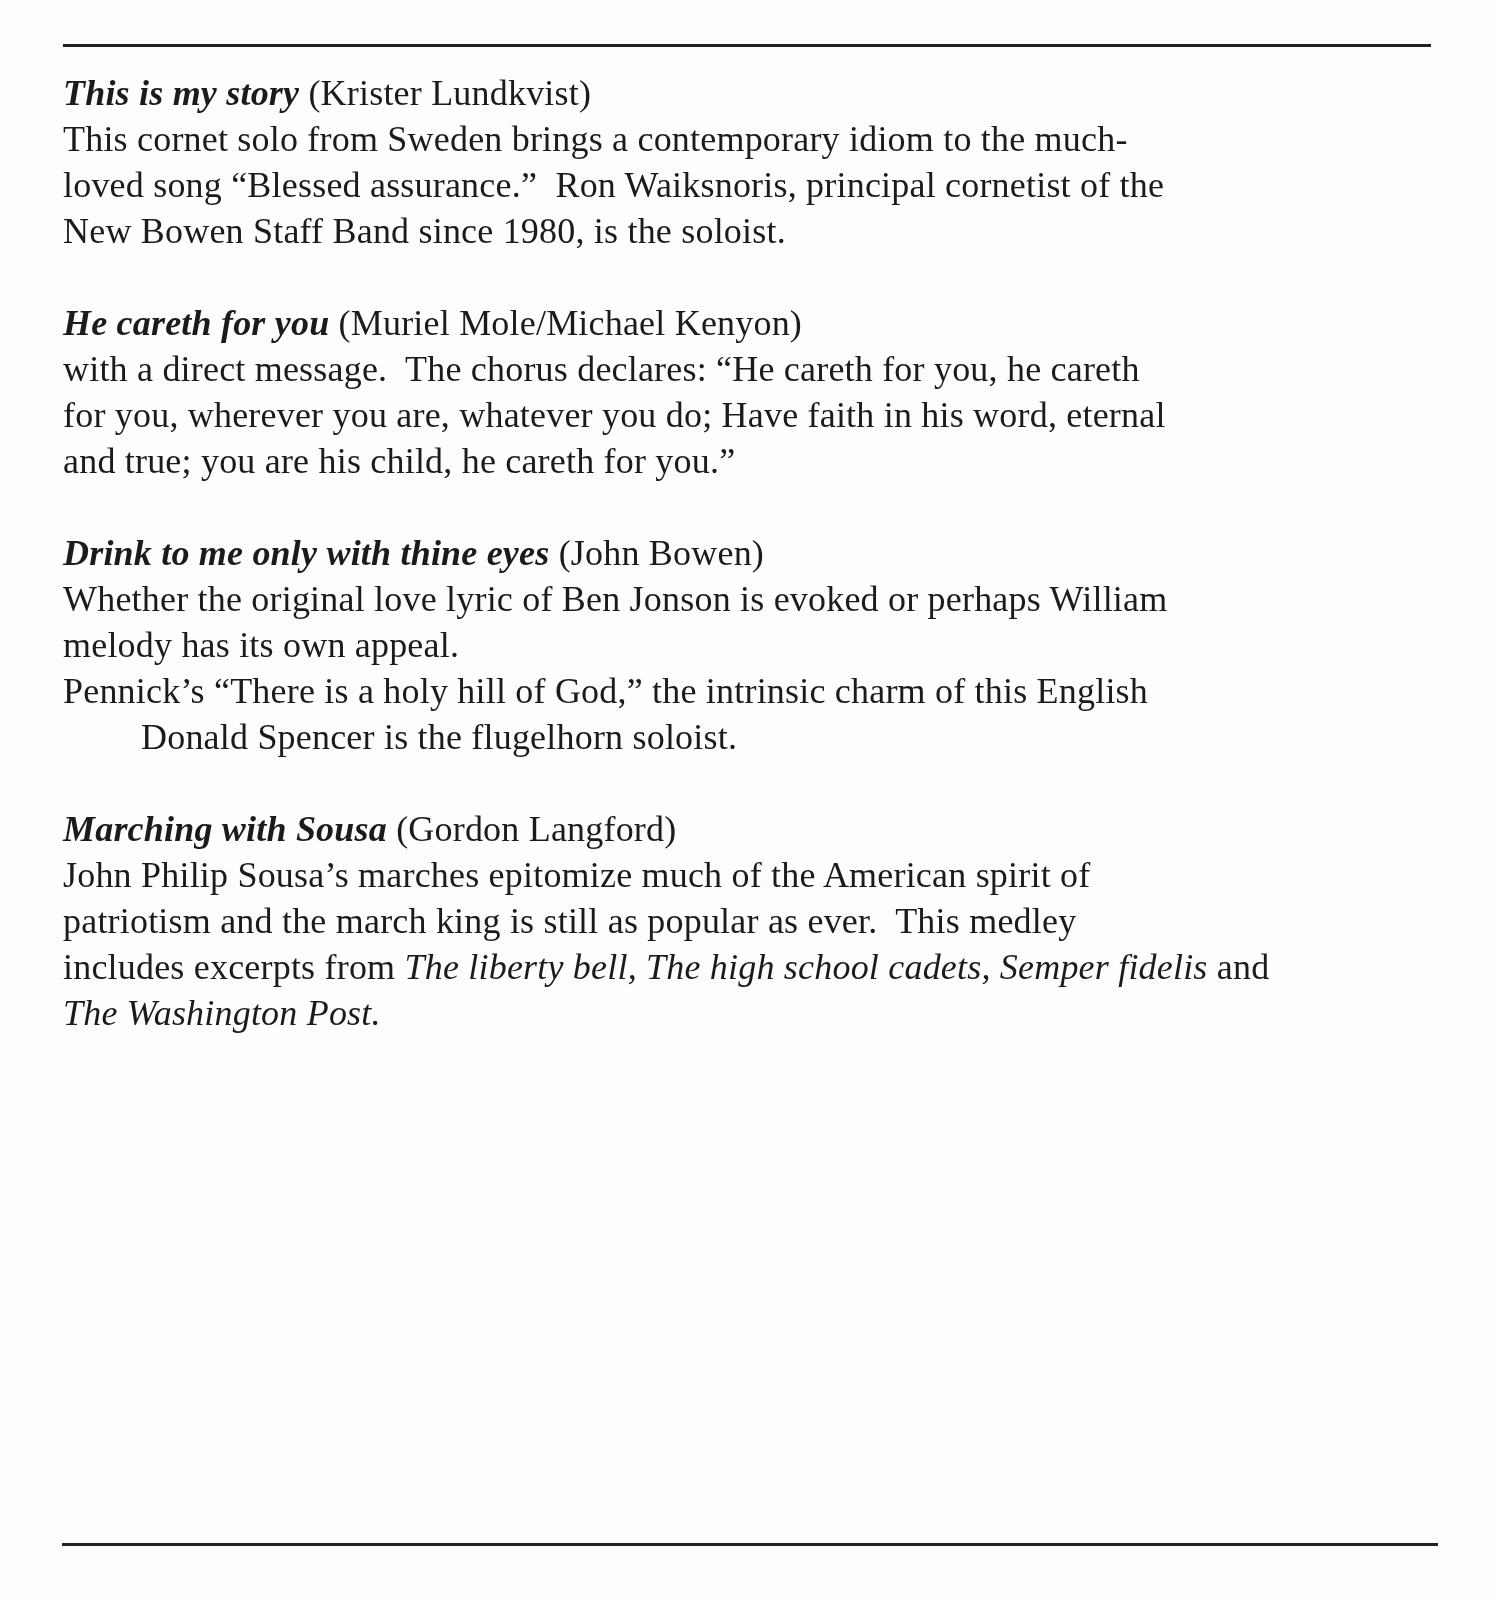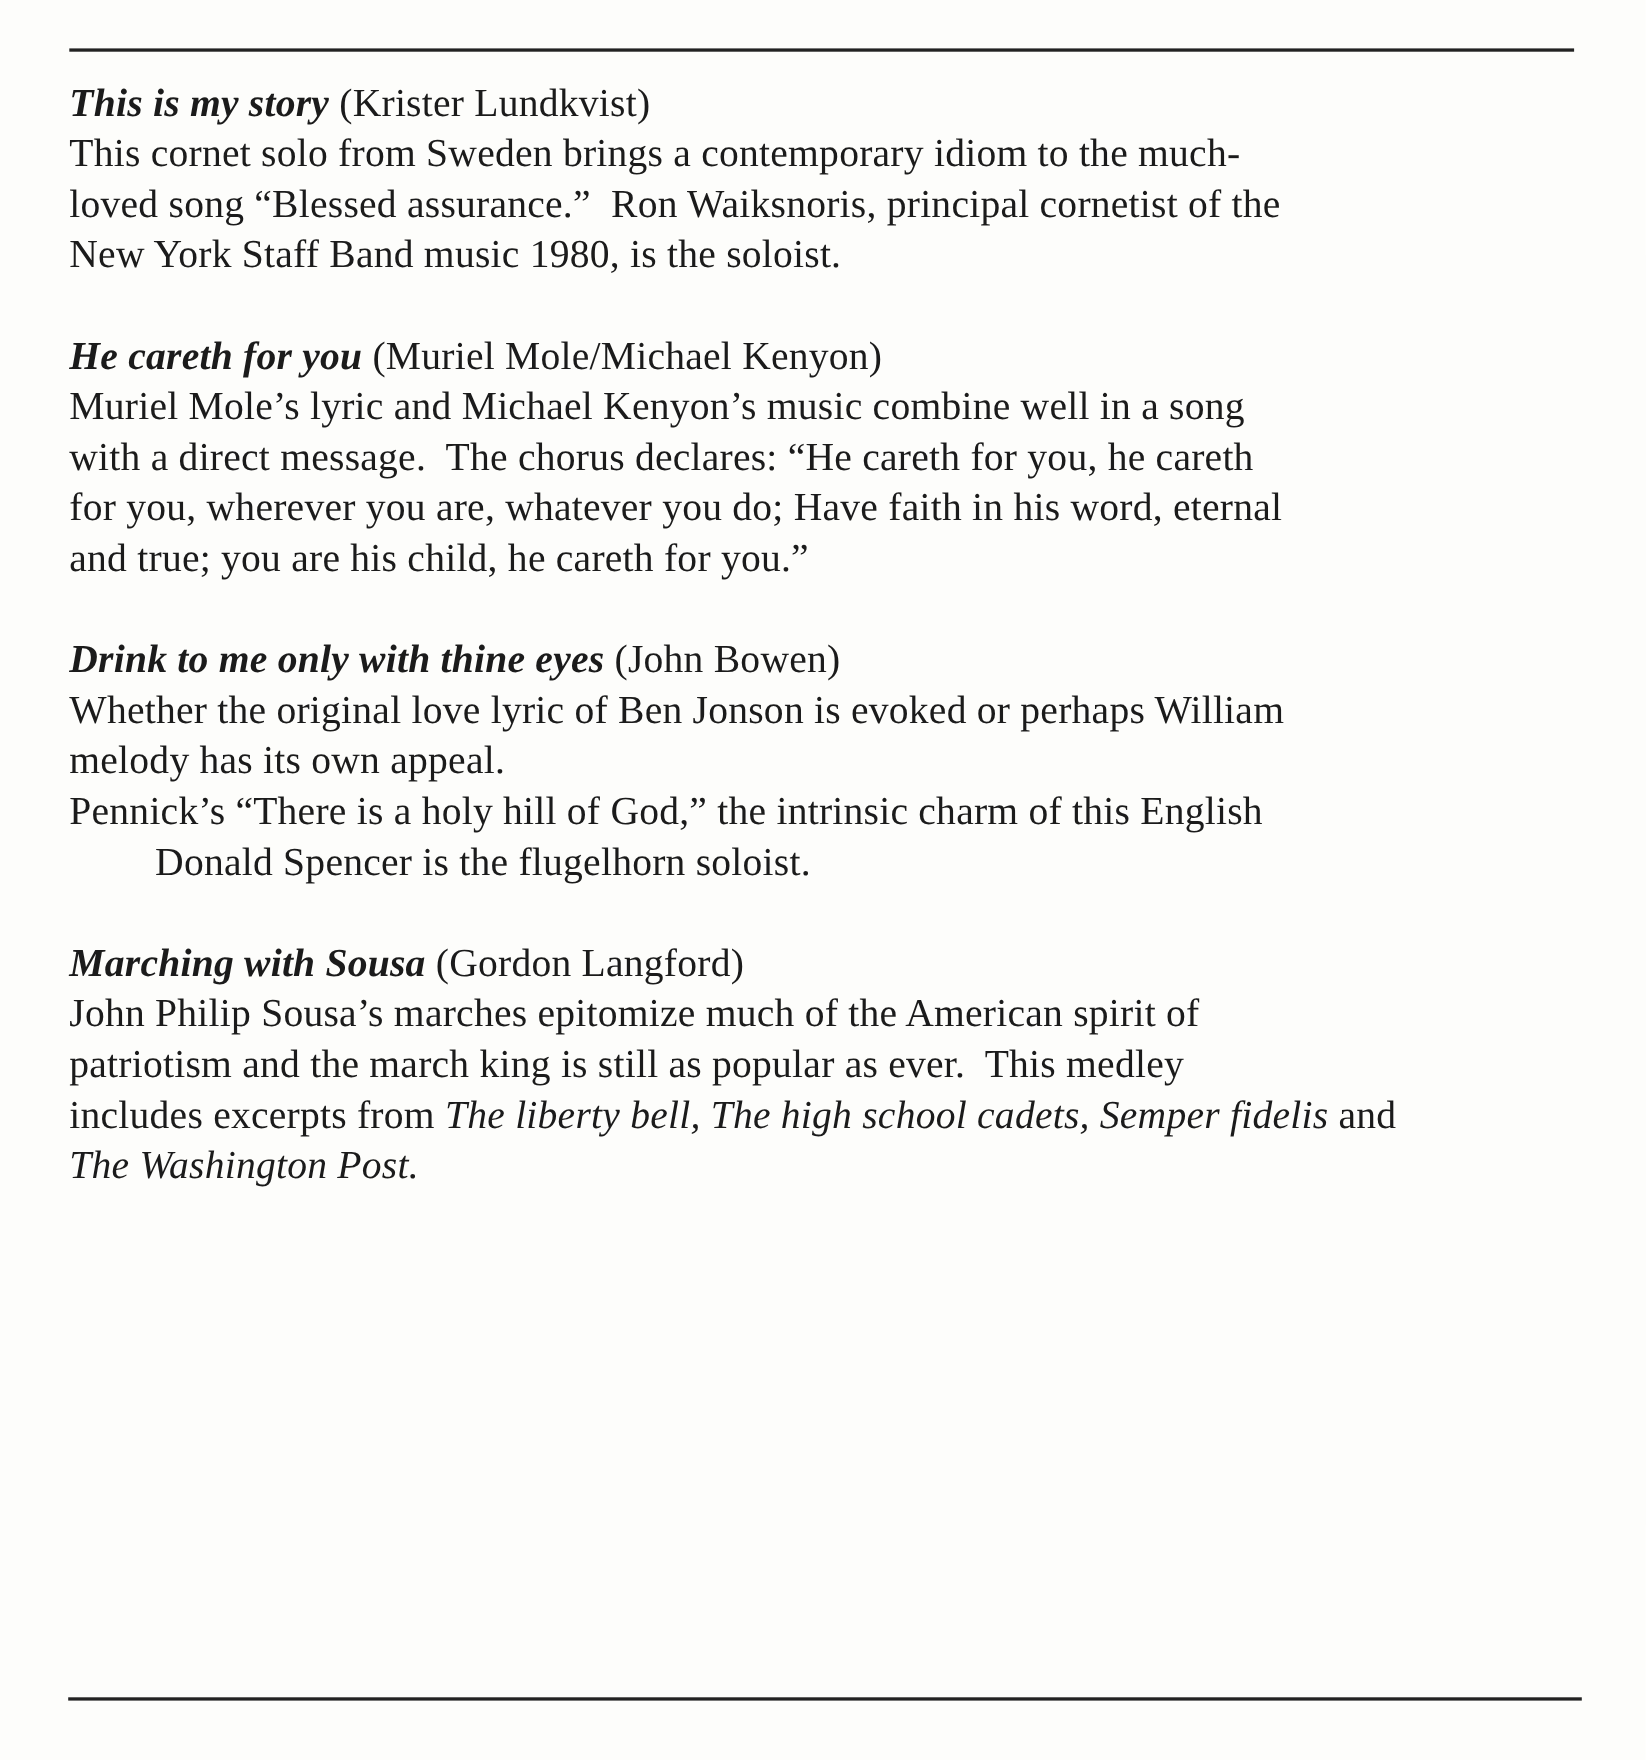--- a/index.html
+++ b/index.html
@@ -64,25 +64,24 @@
 </head>
 <body>
 
 <div class="page">
   <div class="rule top-rule"></div>
   <div class="content" id="sections">
       <section class="section">
         <div class="title-line"><span class="title">This is my story</span> <span class="credit">(Krister Lundkvist)</span></div>
         <div class="line"><span>This cornet solo from Sweden brings a contemporary idiom to the much-</span></div>
         <div class="line"><span>loved song “Blessed assurance.”  Ron Waiksnoris, principal cornetist of the</span></div>
-        <div class="line"><span>New York Staff Band music 1980, is the soloist.</span></div>
+        <div class="line"><span>New Bowen Staff Band since 1980, is the soloist.</span></div>
       </section>
       <section class="section">
         <div class="title-line"><span class="title">He careth for you</span> <span class="credit">(Muriel Mole/Michael Kenyon)</span></div>
-        <div class="line"><span>Muriel Mole’s lyric and Michael Kenyon’s music combine well in a song</span></div>
         <div class="line"><span>with a direct message.  The chorus declares: “He careth for you, he careth</span></div>
         <div class="line"><span>for you, wherever you are, whatever you do; Have faith in his word, eternal</span></div>
         <div class="line"><span>and true; you are his child, he careth for you.”</span></div>
       </section>
       <section class="section">
         <div class="title-line"><span class="title">Drink to me only with thine eyes</span> <span class="credit">(John Bowen)</span></div>
         <div class="line"><span>Whether the original love lyric of Ben Jonson is evoked or perhaps William</span></div>
         <div class="line"><span>melody has its own appeal.</span></div>
         <div class="line"><span>Pennick’s “There is a holy hill of God,” the intrinsic charm of this English</span></div>
         <div class="line indent"><span>Donald Spencer is the flugelhorn soloist.</span></div>

